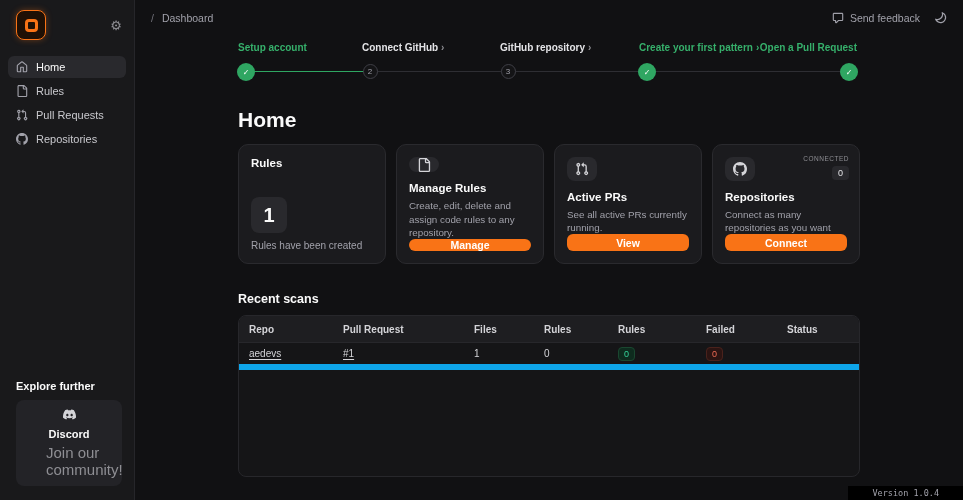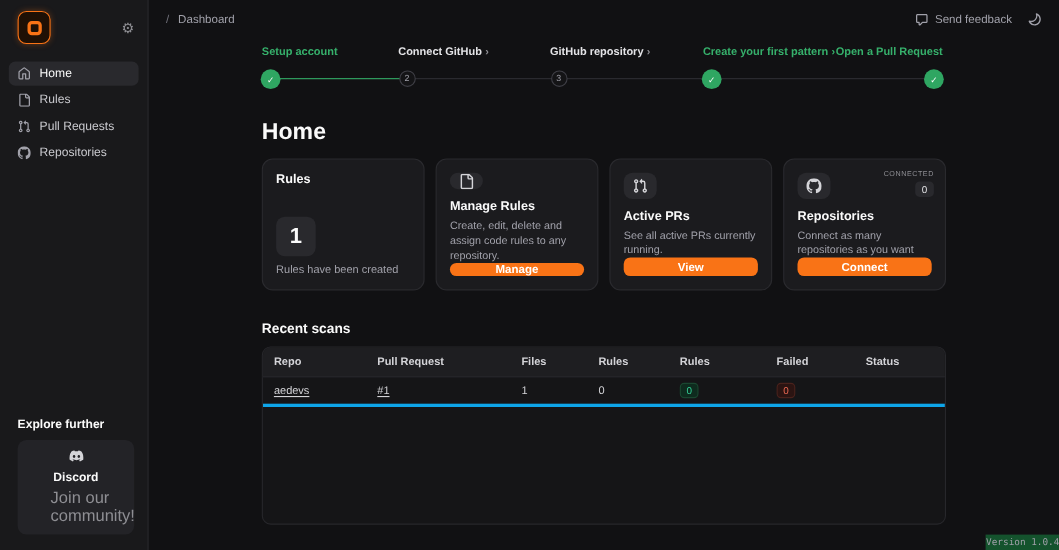--- a/index.html
+++ b/index.html
@@ -130,35 +130,35 @@
   .scans-table {
     margin-top:9px; border:1px solid #27272b; border-radius:8px;
     overflow:hidden; height:162px; background:#151517;
   }
   .t-row {
     display:grid; grid-template-columns:94px 131px 70px 74px 88px 81px 1fr;
     align-items:center; padding-left:10px;
   }
   .t-head { background:#1e1e21; height:27px; font-size:10px; font-weight:bold;
     color:#d4d4d8; border-bottom:1px solid #27272b; }
-  .t-body-row { height:27px; font-size:10px; color:#d4d4d8; border-bottom:3px solid #0ea5e9; }
+  .t-body-row { height:27px; font-size:10px; color:#d4d4d8; border-bottom:6px solid #0ea5e9; }
   .cell-link { text-decoration:underline; text-underline-offset:2px; color:#d4d4d8; cursor:pointer; }
   .badge-pass {
     display:inline-block; padding:1px 5px; border-radius:4px; font-size:9px;
     background:#0e2b1e; color:#34d399; border:1px solid #1a4730;
   }
   .badge-fail {
     display:inline-block; padding:1px 5px; border-radius:4px; font-size:9px;
     background:#2b1412; color:#ef6a54; border:1px solid #4a221c;
   }
   .status-dot { width:7px; height:7px; border-radius:50%; background:#2fbf71; }
 
   .version-badge {
-    position:fixed; right:0; bottom:0; background:#14532d; color:#a1a1aa;
-    font-family:"DejaVu Sans Mono", monospace; font-size:8.5px; padding:2px 0;
+    position:fixed; right:0; bottom:0; background:#000000; color:#a1a1aa;
+    font-family:"DejaVu Sans Mono", monospace; font-size:8.5px; padding:2px 24px;
   }
 </style>
 </head>
 <body>
 
 <aside class="sidebar">
   <div class="sidebar-head">
     <div class="logo-outer">
       <div class="logo-inner"></div>
     </div>

